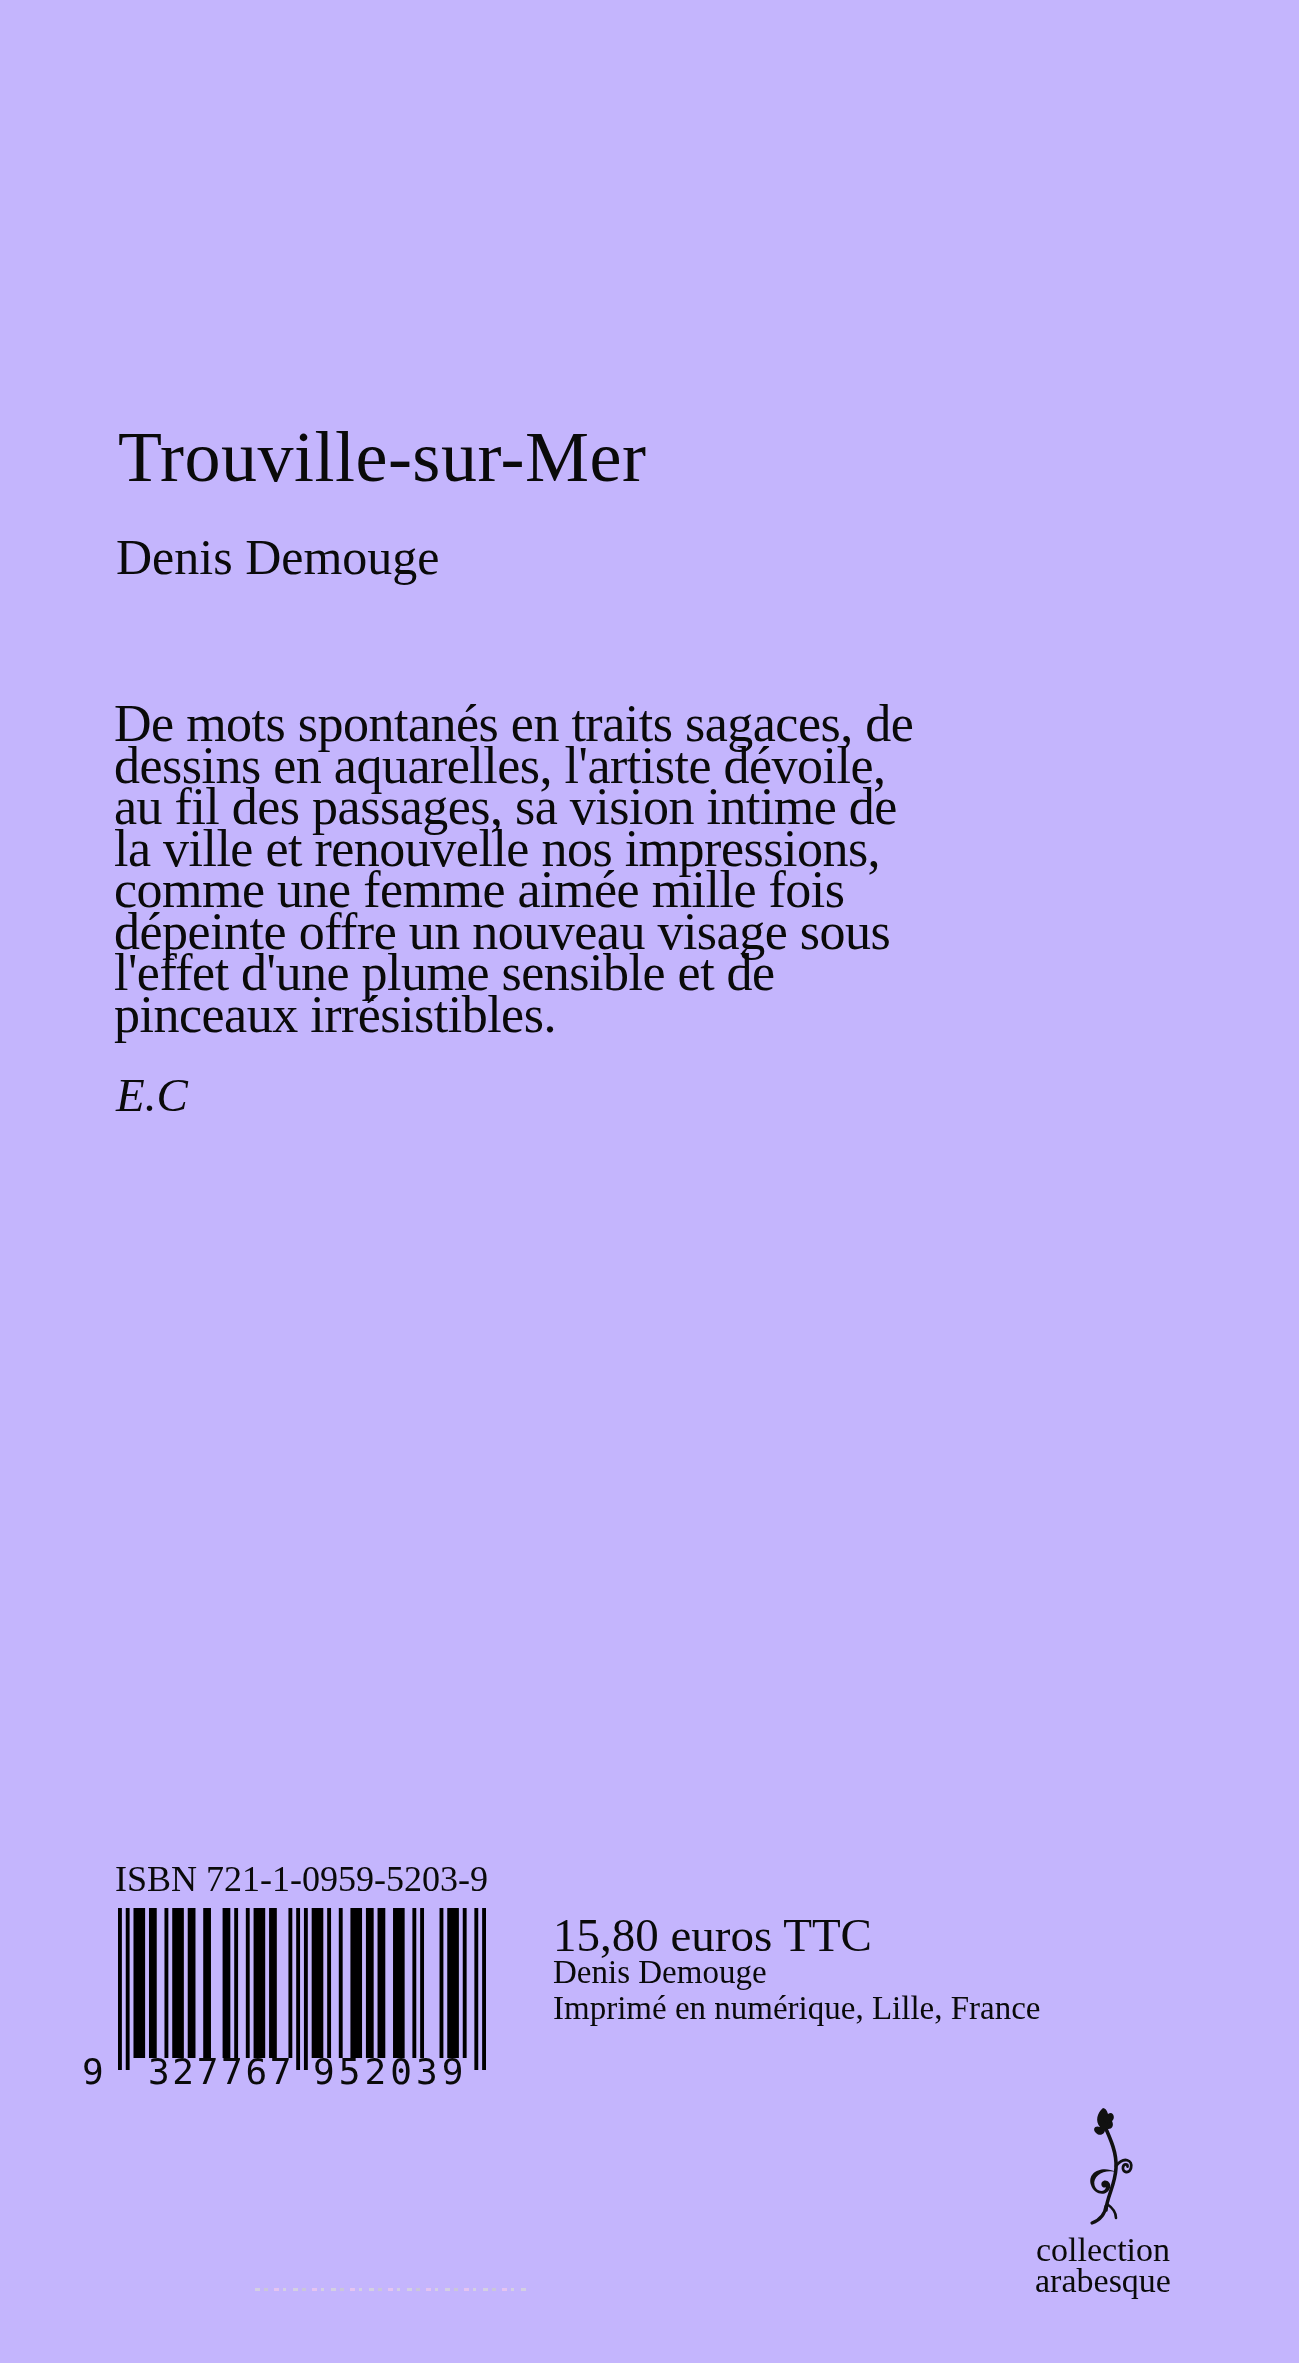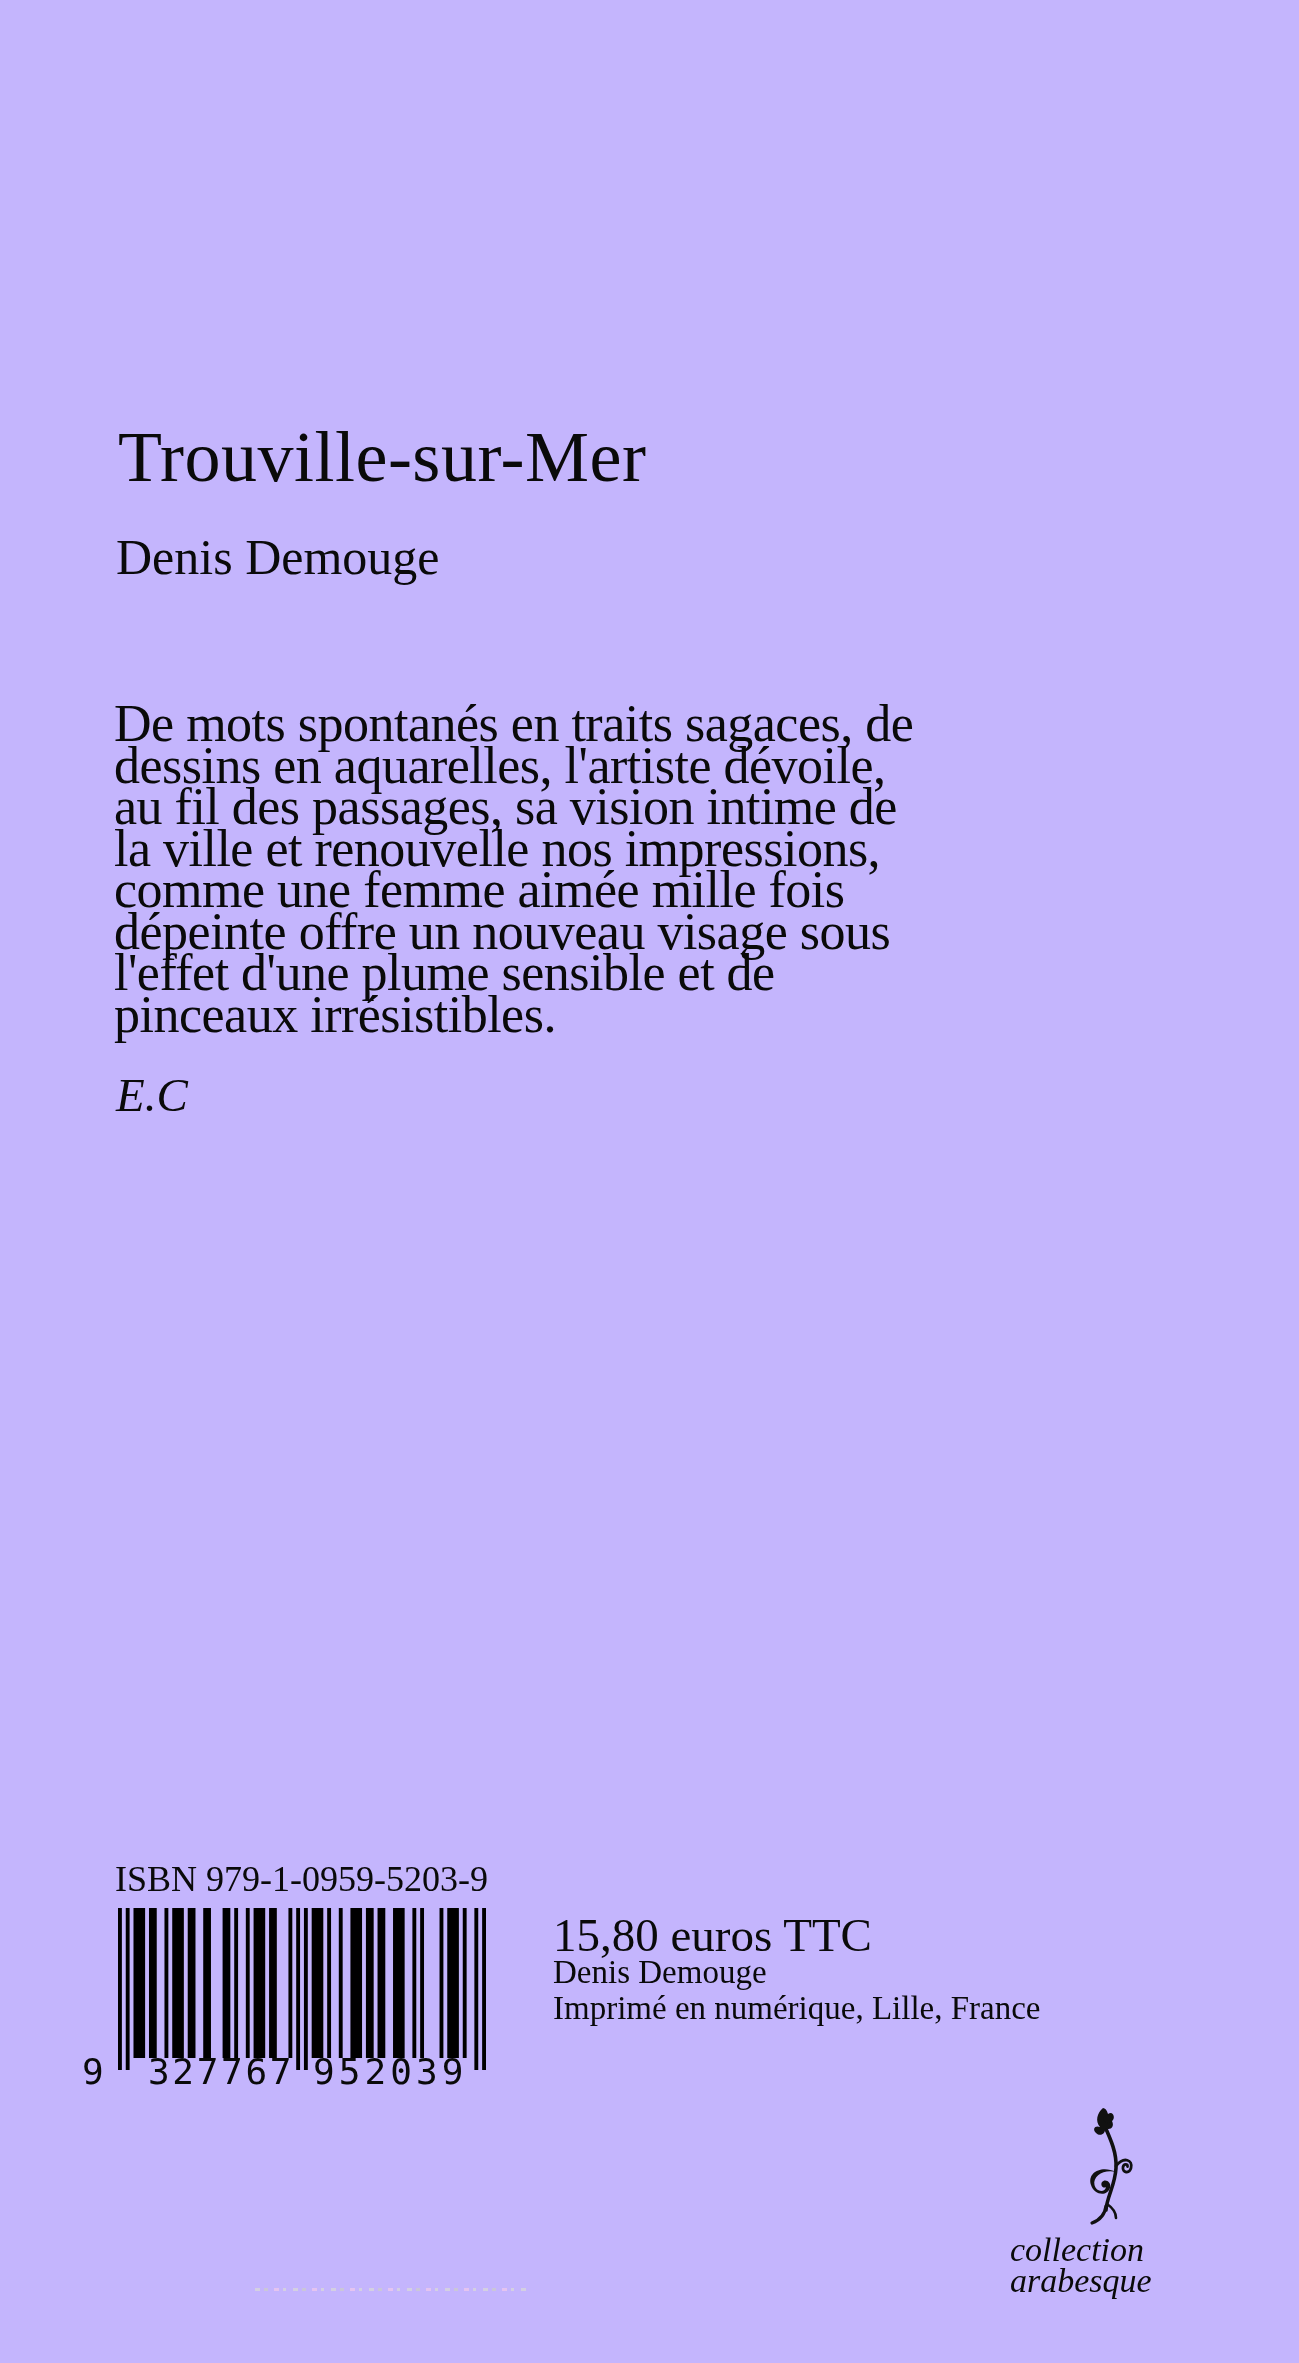--- a/index.html
+++ b/index.html
@@ -59,21 +59,21 @@
     white-space:nowrap;
   }
   .imprint{
     left:553px;top:1955px;
     font-size:33px;line-height:35.5px;
     white-space:nowrap;
   }
   .colophon{
     left:1010px;top:2106px;
     width:186px;
-    font-style:italic;
+    text-align:center;
   }
   .ornament{display:block;margin:0 auto;width:62px;height:124px;}
   .ornament path{stroke:#111111;fill:none;stroke-linecap:round;}
   .ornament .fill{fill:#111111;stroke:none;}
   .colophon-text{
     margin-top:4px;
     font-size:34px;line-height:31px;
   }
   .microprint{
     left:255px;top:2288px;
@@ -99,21 +99,21 @@
 dessins en aquarelles, l'artiste dévoile,
 au fil des passages, sa vision intime de
 la ville et renouvelle nos impressions,
 comme une femme aimée mille fois
 dépeinte offre un nouveau visage sous
 l'effet d'une plume sensible et de
 pinceaux irrésistibles.</div>
 
   <div class="abs blurb-sig">E.C</div>
 
-  <div class="abs isbn-label">ISBN 979-1-0959-5203-9</div>
+  <div class="abs isbn-label">ISBN 721-1-0959-5203-9</div>
 
   <svg id="barcode-svg" class="abs barcode-svg" viewBox="0 0 368 162" preserveAspectRatio="none">
       <rect x="0.00" y="0" width="3.87" height="162"></rect>
       <rect x="7.75" y="0" width="3.87" height="162"></rect>
       <rect x="15.49" y="0" width="11.62" height="150"></rect>
       <rect x="30.99" y="0" width="7.75" height="150"></rect>
       <rect x="46.48" y="0" width="3.87" height="150"></rect>
       <rect x="54.23" y="0" width="11.62" height="150"></rect>
       <rect x="69.73" y="0" width="7.75" height="150"></rect>
       <rect x="85.22" y="0" width="7.75" height="150"></rect>

